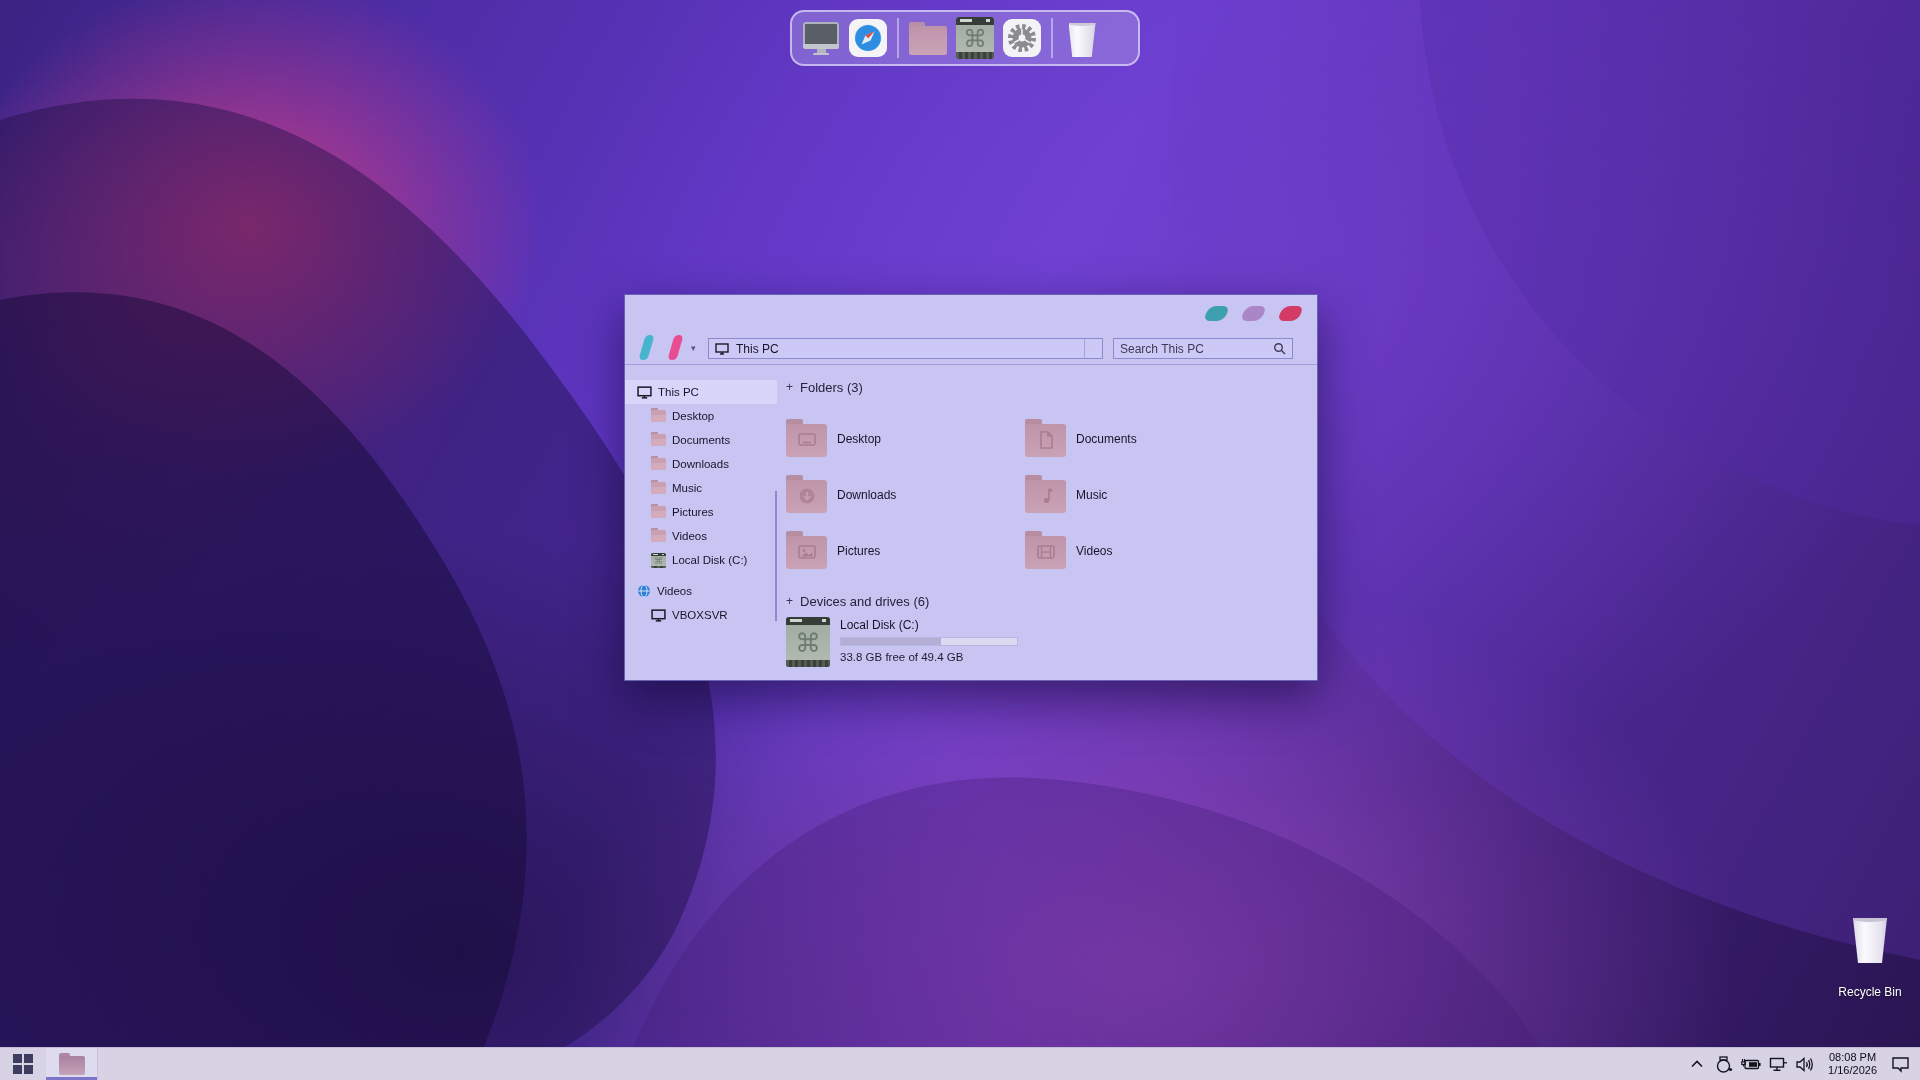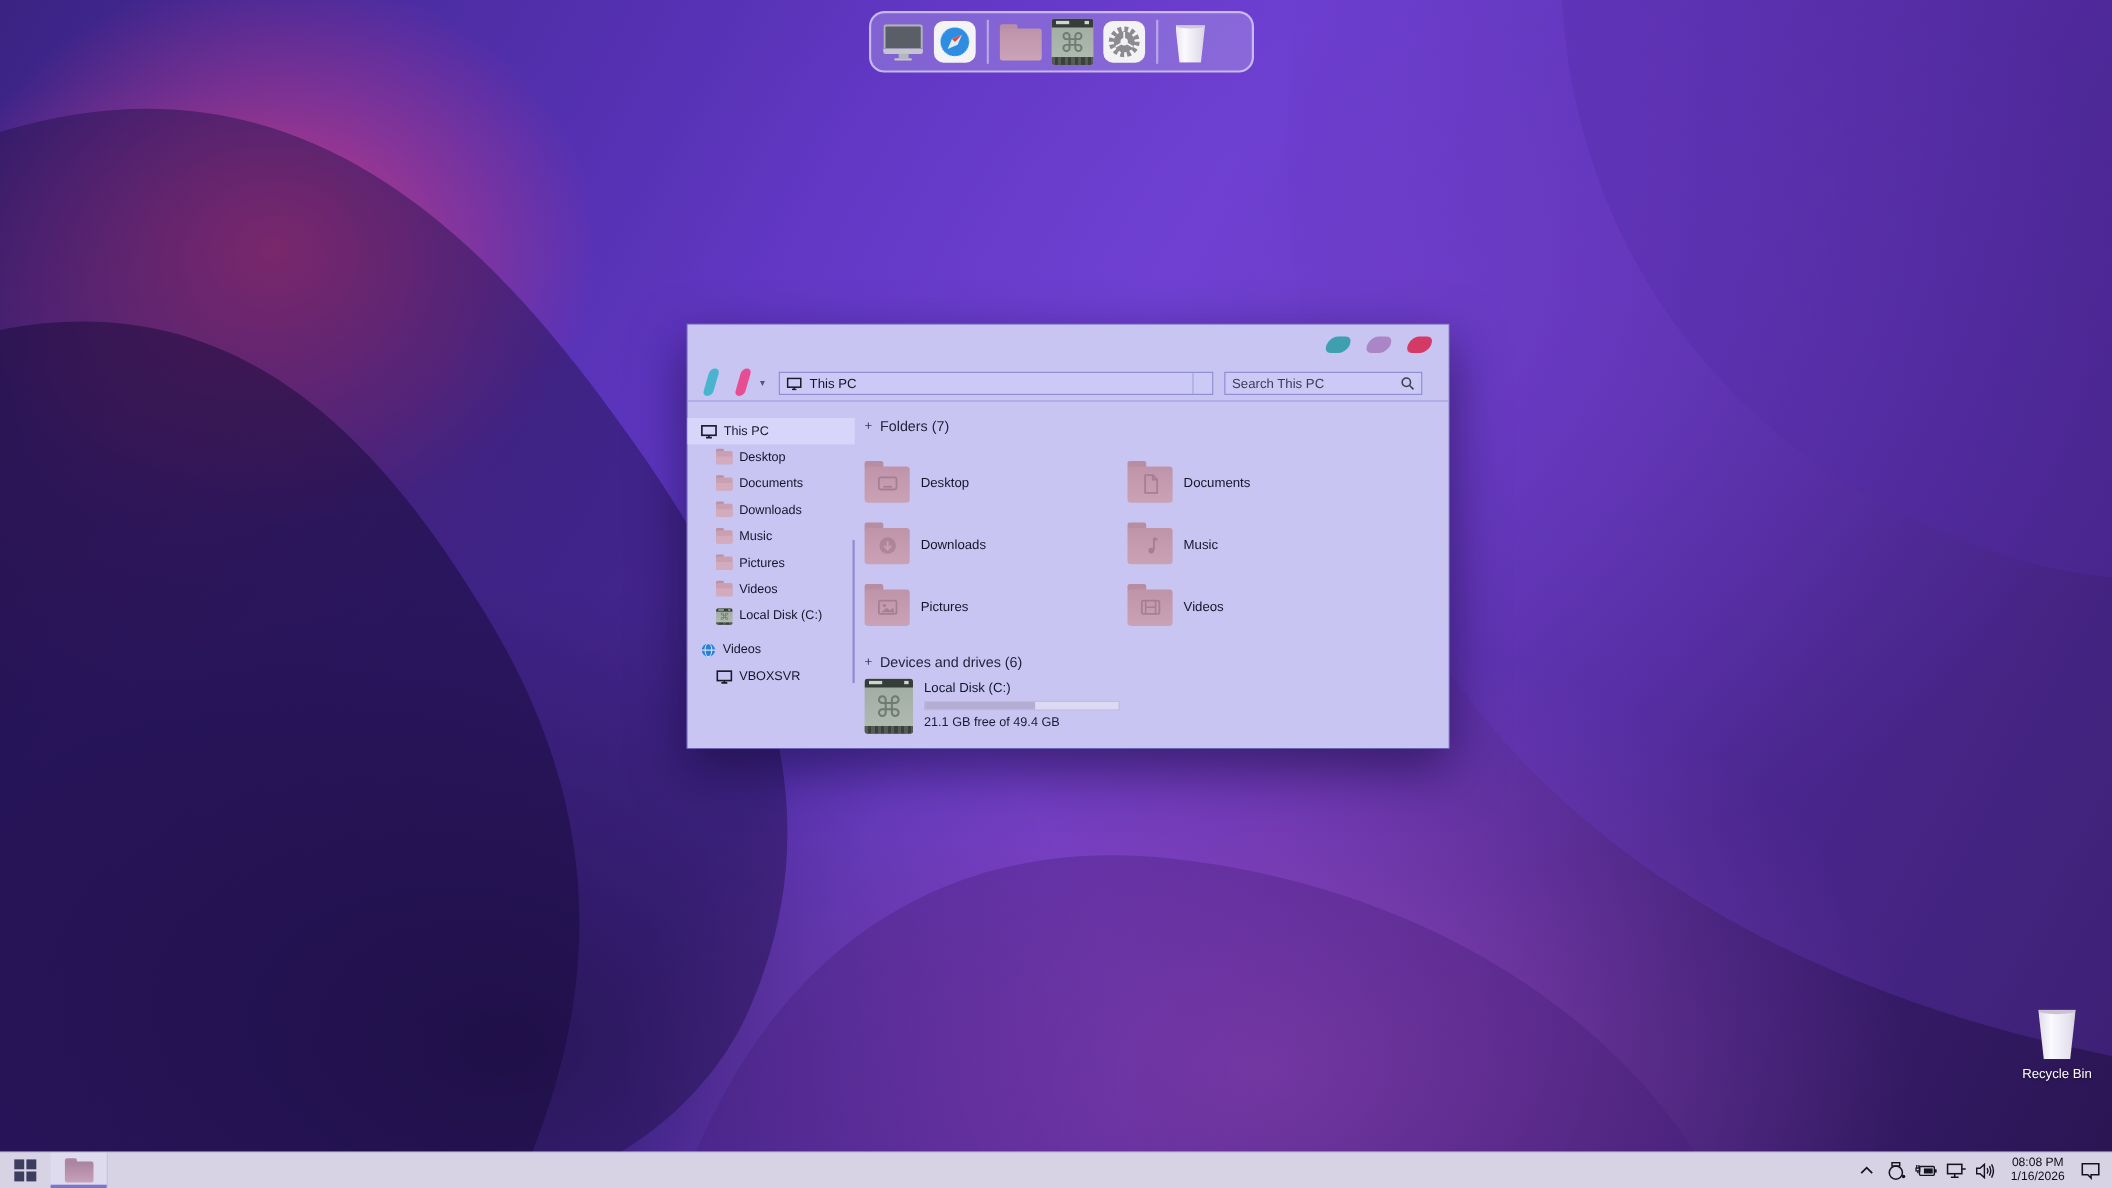--- a/index.html
+++ b/index.html
@@ -133,21 +133,21 @@
   .statusbar { flex:0 0 26px; display:flex; align-items:center; padding:0 10px 0 14px; font-size:11.5px; }
   .statusbar .spacer { flex:1; }
   .view-btn { width:18px; height:15px; margin-left:6px; display:flex; align-items:center; justify-content:center; }
 
   
   .recycle { position:absolute; left:1822px; top:915px; width:96px; text-align:center; cursor:default; }
   .recycle .bin { position:relative; width:36px; height:48px; margin:0 auto;
      background:linear-gradient(90deg,#dcd8e4,#fbfaff 35%,#e6e2ee 80%,#cfcada);
      clip-path:polygon(1px 3px,35px 3px,30px 48px,6px 48px); }
   .recycle .bin-lid { position:absolute; left:0; top:0; width:36px; height:7px; background:#c8c3d4; border-radius:50%; }
-  .recycle .rlabel { margin-top:6px; color:#fff; font-size:12px; text-shadow:0 1px 2px rgba(0,0,0,.6); }
+  .recycle .rlabel { margin-top:22px; color:#fff; font-size:12px; text-shadow:0 1px 2px rgba(0,0,0,.6); }
 
   
   .taskbar { position:absolute; left:0; bottom:0; width:1920px; height:33px;
     background:#d7d3e5; border-top:1px solid #c2bdd6; display:flex; align-items:stretch; }
   .tb-btn { width:46px; display:flex; align-items:center; justify-content:center; }
   .start-grid { display:grid; grid-template-columns:9px 9px; grid-template-rows:9px 9px; gap:2px; }
   .start-grid div { background:#3d3d60; }
   .tb-explorer { position:relative; width:52px; background:#dfdbee; border-right:1px solid #c6c1da; display:flex; align-items:center; justify-content:center; }
   .tb-explorer .underline { position:absolute; left:0; right:0; bottom:0; height:3px; background:#7d75cb; }
   .tb-folder { position:relative; width:26px; height:19px; margin-top:2px; }
@@ -350,21 +350,21 @@
             <line x1="7" y1="9" x2="7" y2="11" class="glyph-stroke"></line>
           </svg>
           <span class="lbl">VBOXSVR</span>
         </div>
         <div class="side-scroll"></div>
       </div>
 
       <div class="content">
         <div class="sec-header">
           <span class="sec-glyph">+</span>
-          <span>Folders (7)</span>
+          <span>Folders (3)</span>
         </div>
 
         <div class="tiles">
           <div class="tile">
             <div class="big-folder">
               <div class="folder-tab"></div>
                 <div class="folder-body"></div>
               <div class="glyph">
                   <svg width="20" height="16" viewBox="0 0 20 16">
                     <rect x="2" y="2" width="16" height="11" rx="2" fill="none" stroke="#9d7588" stroke-width="1.6"></rect>
@@ -459,21 +459,21 @@
                   <div class="dot"></div>
                 </div>
                 <div class="cmd">⌘</div>
                 <div class="bot"></div>
             </div>
             <div class="drive-info">
               <div class="drive-name">Local Disk (C:)</div>
               <div class="drive-bar">
                 <div class="fill" style="width: 57%;"></div>
               </div>
-              <div class="drive-free">21.1 GB free of 49.4 GB</div>
+              <div class="drive-free">33.8 GB free of 49.4 GB</div>
             </div>
           </div>
         </div>
       </div>
     </div>
 
   </div>
 
   <div class="recycle">
     <div class="bin">

